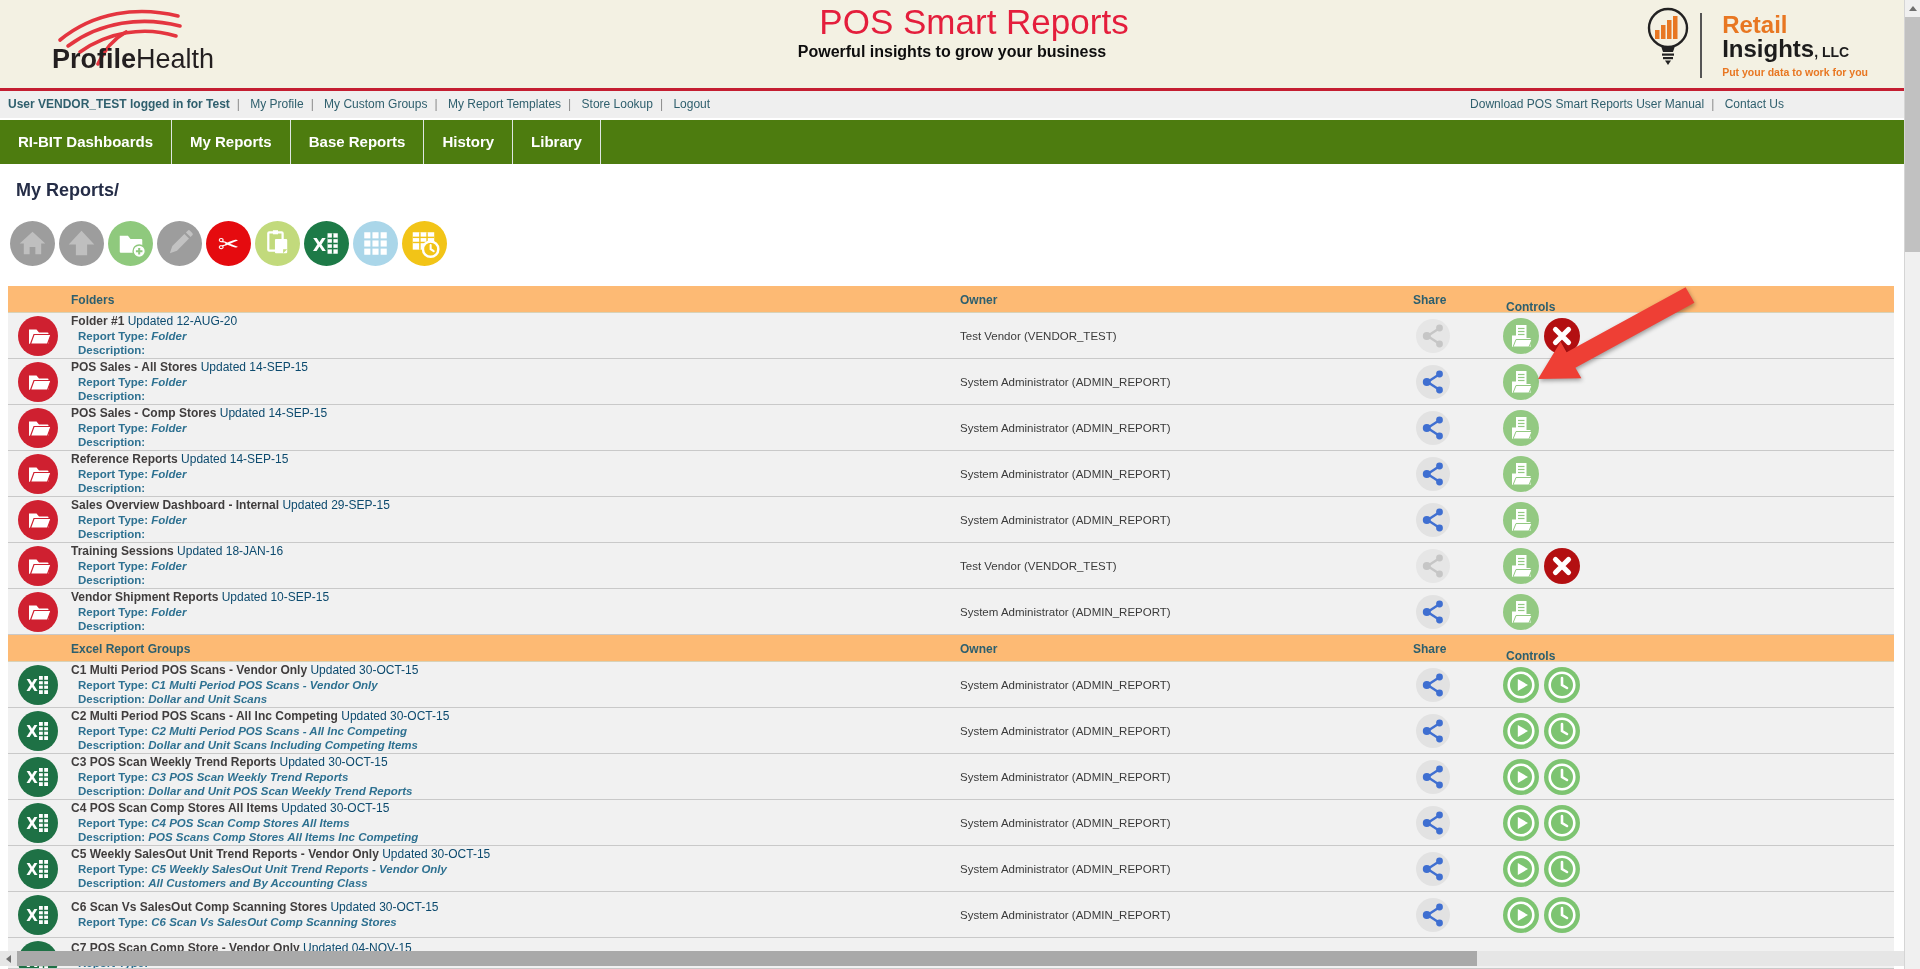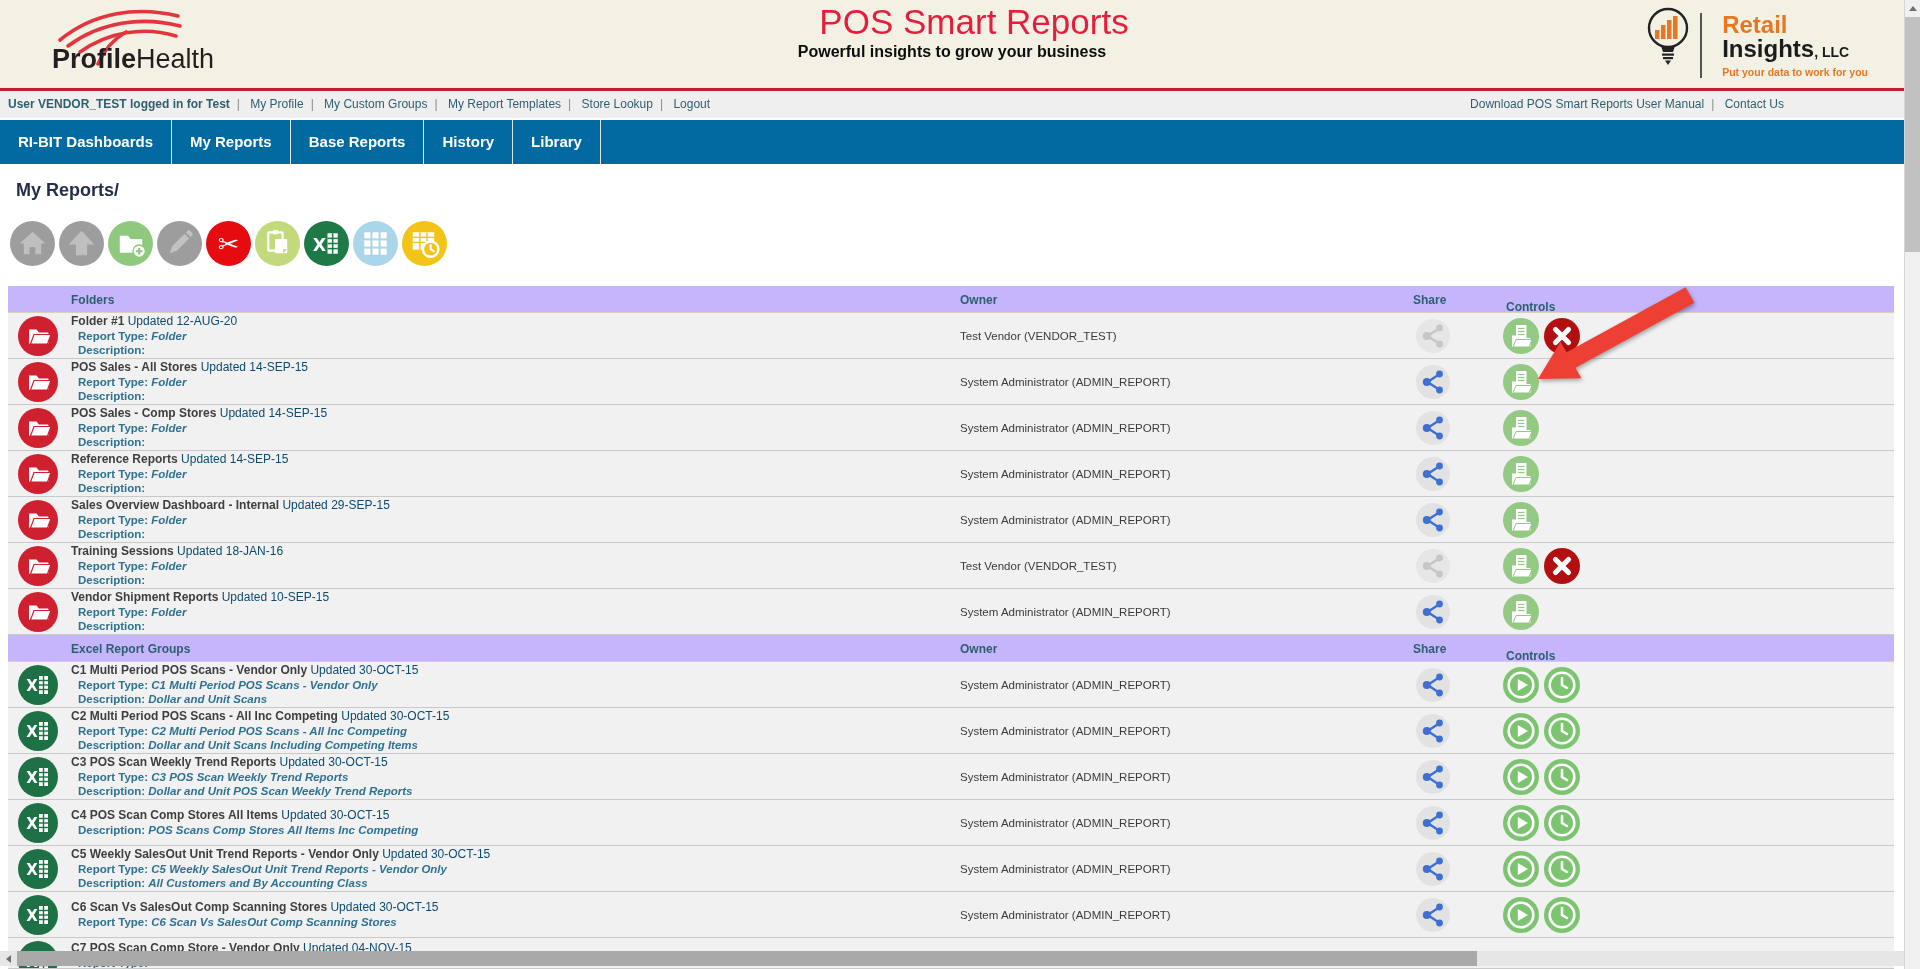--- a/index.html
+++ b/index.html
@@ -28,33 +28,33 @@
   .userbar { position:absolute; top:91px; left:0; width:1904px; height:27px; background:#efefef;
              font-size:12px; color:#2f5f6d; line-height:27px; }
   .ub-left { position:absolute; left:8px; white-space:nowrap; }
   .ub-right { position:absolute; right:120px; white-space:nowrap; }
   .ub-status { font-weight:bold; }
   .ub-link { color:#2f5f6d; cursor:pointer; text-decoration:none; }
   .sep { color:#8a8a8a; margin:0 7px; }
   .sep::before { content:"|"; }
 
   
-  .nav { position:absolute; top:120px; left:0; width:1904px; height:44px; background:#0369a1; }
+  .nav { position:absolute; top:120px; left:0; width:1904px; height:44px; background:#4d7c0f; }
   .tab { display:inline-block; height:44px; line-height:44px; padding:0 18px; color:#fff;
          font-weight:bold; font-size:15px; border-right:1px solid #dfe6e2; cursor:pointer; text-decoration:none; }
 
   
   .ptitle { position:absolute; top:180px; left:16px; font-size:18px; font-weight:bold; color:#252d47; }
   .toolbar { position:absolute; top:221px; left:10px; display:flex; gap:4px; }
   .tb { width:45px; height:45px; border-radius:50%; border:none; display:flex; align-items:center;
         justify-content:center; cursor:pointer; padding:0; background:none; }
 
   
   .table { position:absolute; top:286px; left:8px; width:1886px; }
-  .sec-header { height:27px; background:#c4b5fd; border-bottom:1px solid #d8d2b8;
+  .sec-header { height:27px; background:#fdba74; border-bottom:1px solid #d8d2b8;
                 display:grid; grid-template-columns:55px 897px 448px 95px auto; align-items:center;
                 font-size:12px; font-weight:bold; color:#2d5f6e; }
   .sh-name { padding-left:8px; }
   .sh-share { padding-left:5px; }
   .sh-controls { padding-left:3px;margin-top:14px; }
   .trow { height:46px; background:#f1f1f1; border-bottom:1px solid #c9c9c9;
           display:grid; grid-template-columns:55px 897px 448px 95px auto; align-items:center; }
   .trow.partial { height:31px; overflow:hidden; align-items:flex-start; }
   .trow.partial .c-icon, .trow.partial .c-name { margin-top:3px; }
   .c-icon { padding-left:10px; display:flex; align-items:center; }
@@ -775,20 +775,21 @@
                   <line x1="21" y1="20" x2="30" y2="20"></line>
                   <line x1="21" y1="24.5" x2="30" y2="24.5"></line>
                   <line x1="25.5" y1="11" x2="25.5" y2="29"></line>
                 </g>
                 <text x="14" y="26" text-anchor="middle" font-size="15" font-weight="bold" fill="#fff" font-family="DejaVu Sans,sans-serif">X</text>
               </svg>
             </span>
           </div>
       <div class="c-name">
         <div class="line1"><span class="title">C4 POS Scan Comp Stores All Items</span> <span class="updated">Updated 30-OCT-15</span></div>
+        <div class="meta rt"><span class="mlabel">Report Type:</span> <span class="mvalue">C4 POS Scan Comp Stores All Items</span></div>
         <div class="meta desc"><span class="mlabel">Description:</span> <span class="mvalue">POS Scans Comp Stores All Items Inc Competing</span></div>
       </div>
       <div class="c-owner">System Administrator (ADMIN_REPORT)</div>
       <div class="c-share">
             <span class="share on">
               <svg viewBox="0 0 34 34" width="34" height="34">
                 <circle cx="17" cy="17" r="17" class="share-bg"></circle>
                 <g class="share-glyph">
                   <line x1="11.5" y1="17" x2="23" y2="9.5" stroke-width="2.4"></line>
                   <line x1="11.5" y1="17" x2="23" y2="24.5" stroke-width="2.4"></line>

